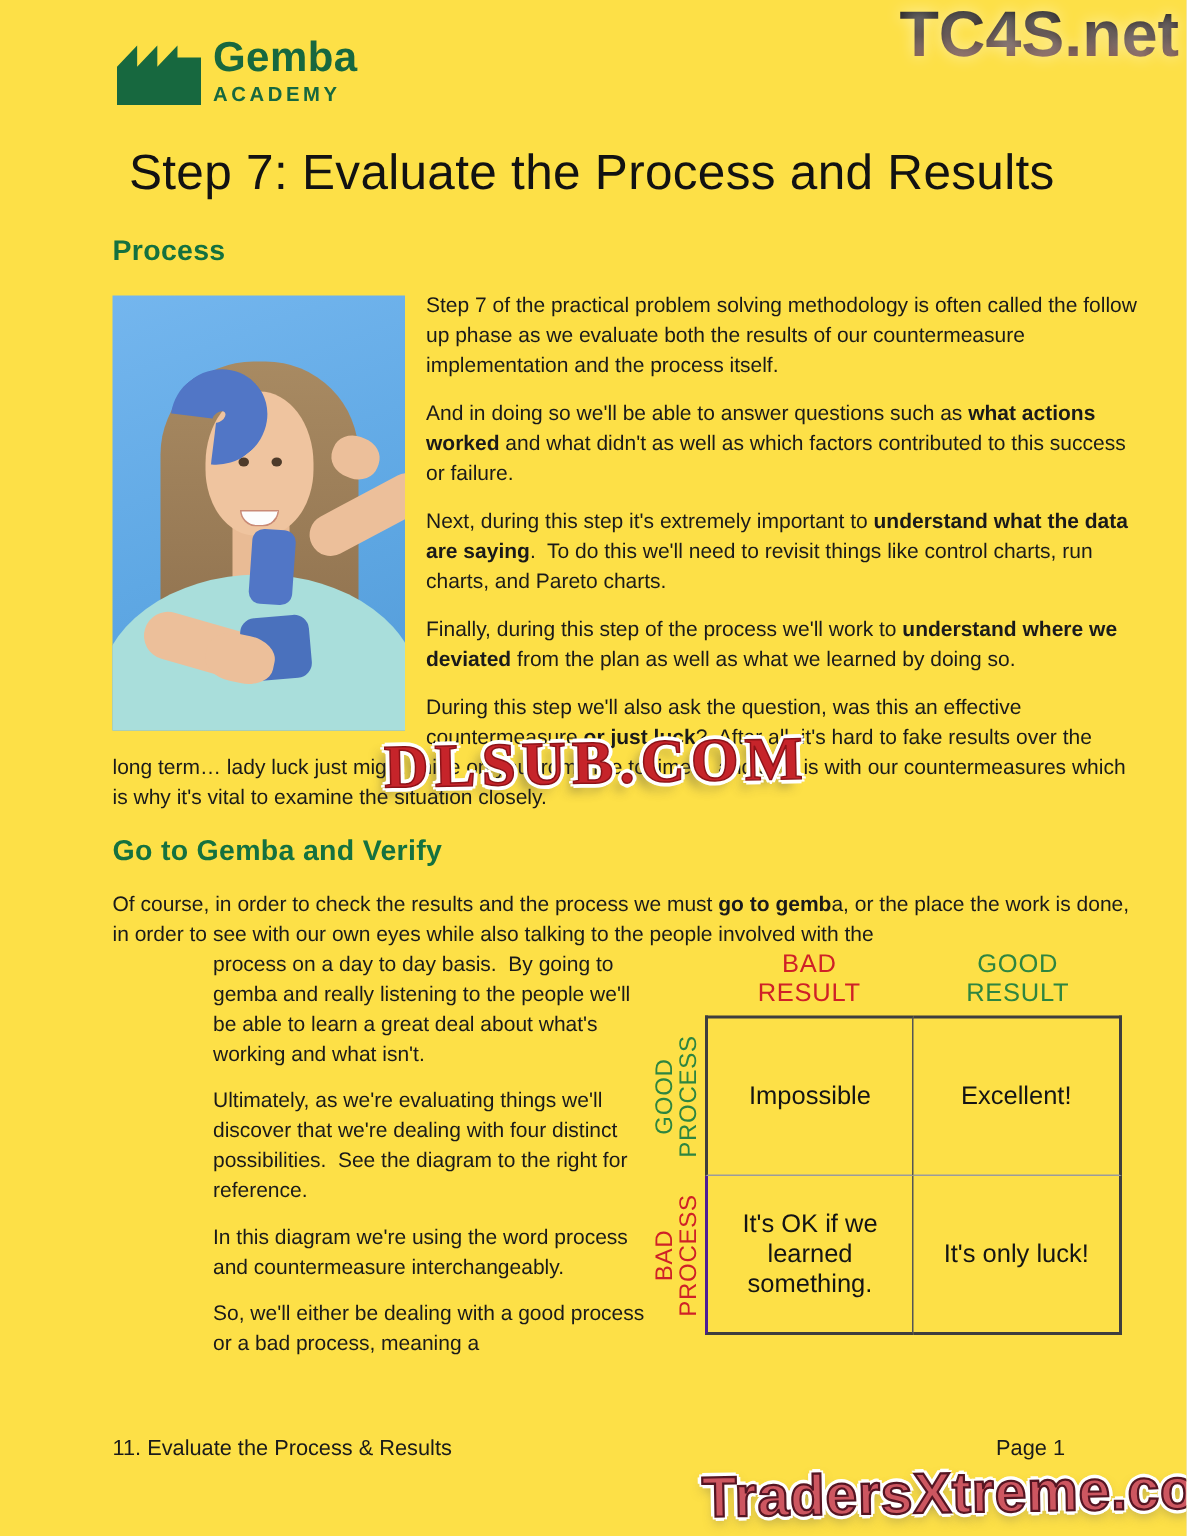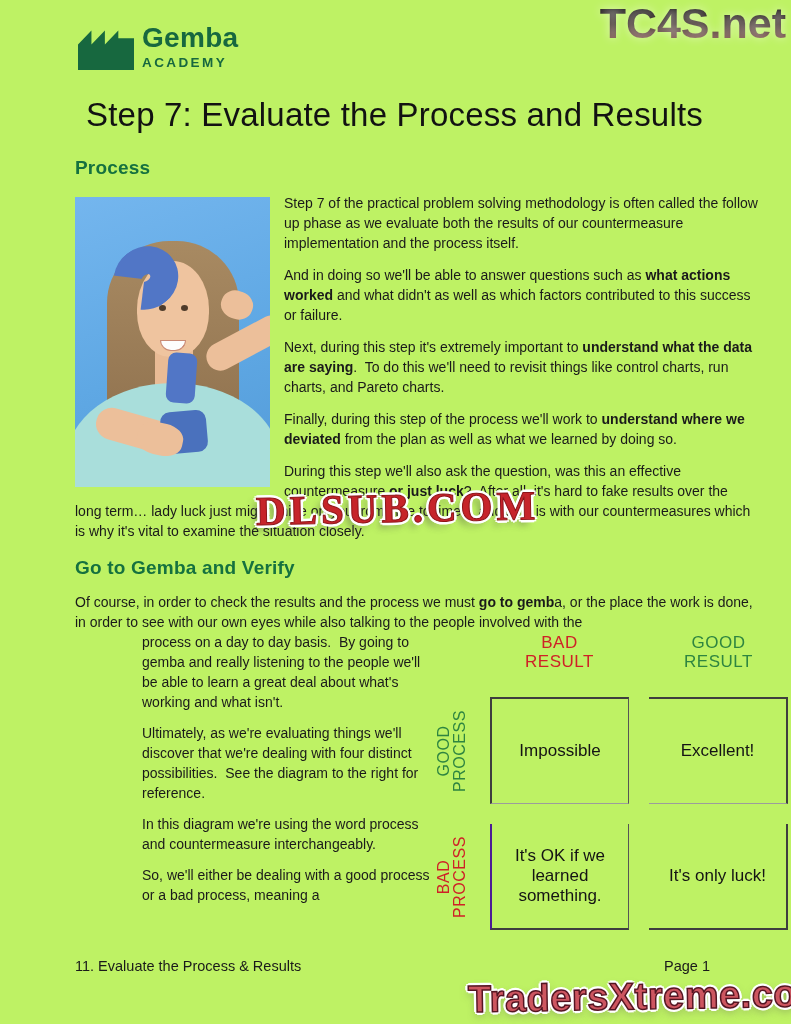--- a/index.html
+++ b/index.html
@@ -1,19 +1,19 @@
 <!DOCTYPE html>
 <html><head>
 <meta charset="utf-8">
 <style>
   * { box-sizing: border-box; }
   html,body { margin:0; padding:0; background:#e8e8e8; }
   .page {
     position:relative; width:791px; height:1024px; margin:0 auto;
-    background:#bef264; overflow:hidden;
+    background:#fde047; overflow:hidden;
     font-family:"Liberation Sans", sans-serif; color:#1a1a1a;
   }
 
   
   .logo { position:absolute; left:78px; top:24px; display:flex; align-items:flex-start; gap:8px; }
   .logo-icon { width:56px; height:44px; background:#17683f; margin-top:2px;
     clip-path:polygon(0 100%,0 42%,24% 10%,24% 42%,48% 10%,48% 42%,72% 10%,72% 28%,100% 28%,100% 100%); }
   .logo-text { display:flex; flex-direction:column; line-height:1; }
   .logo-name { font-size:28px; font-weight:bold; color:#17683f; letter-spacing:.3px; }
   .logo-sub  { font-size:13.5px; font-weight:bold; color:#17683f; letter-spacing:2.4px; margin-top:4px; }
@@ -71,21 +71,21 @@
   
   .gembabody { margin:13px 33px 0 75px; font-size:14px; line-height:20px; }
   .gembabody .intro { margin-bottom:0; }
   .split { display:flex; justify-content:flex-end; margin:0 31px 0 75px;
     font-size:14px; line-height:20px; }
   .leftcol { width:292px; }
   .leftcol p { margin:0 0 11px 0; white-space:pre-wrap; }
 
   
   .matrix-wrap { width:326px; margin-top:1px; }
-  .matrix { display:grid; grid-template-columns:36px 139px 139px; grid-template-rows:44px 107px 106px;gap:20px; }
+  .matrix { display:grid; grid-template-columns:36px 139px 139px; grid-template-rows:44px 107px 106px; }
   .mhead { display:flex; flex-direction:column; align-items:center; justify-content:flex-start;
     font-size:17px; line-height:19px; letter-spacing:.5px; }
   .red { color:#cf2127; } .green { color:#2e8540; }
   .rlab { display:flex; align-items:center; justify-content:center; }
   .rlab-inner { transform:rotate(-90deg); width:106px; text-align:center;
     font-size:16px; line-height:16px; letter-spacing:.5px; white-space:nowrap; }
   .cell { display:flex; align-items:center; justify-content:center; text-align:center;
     font-size:17px; line-height:20px; padding:19px 12px; color:#141414; }
   .cell.tl { border-top:2px solid #3e3e3e; border-left:2px solid #3e3e3e;
     border-right:1.5px solid #555; border-bottom:1px solid #9c9c9c; }

